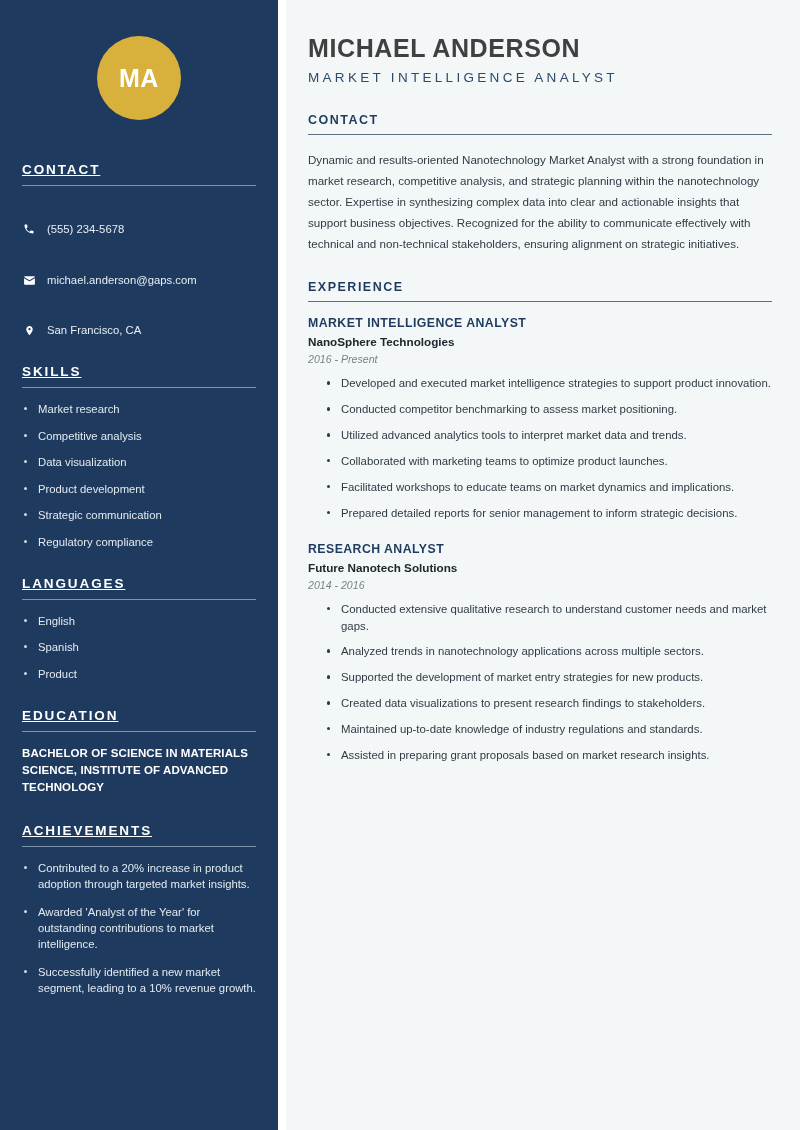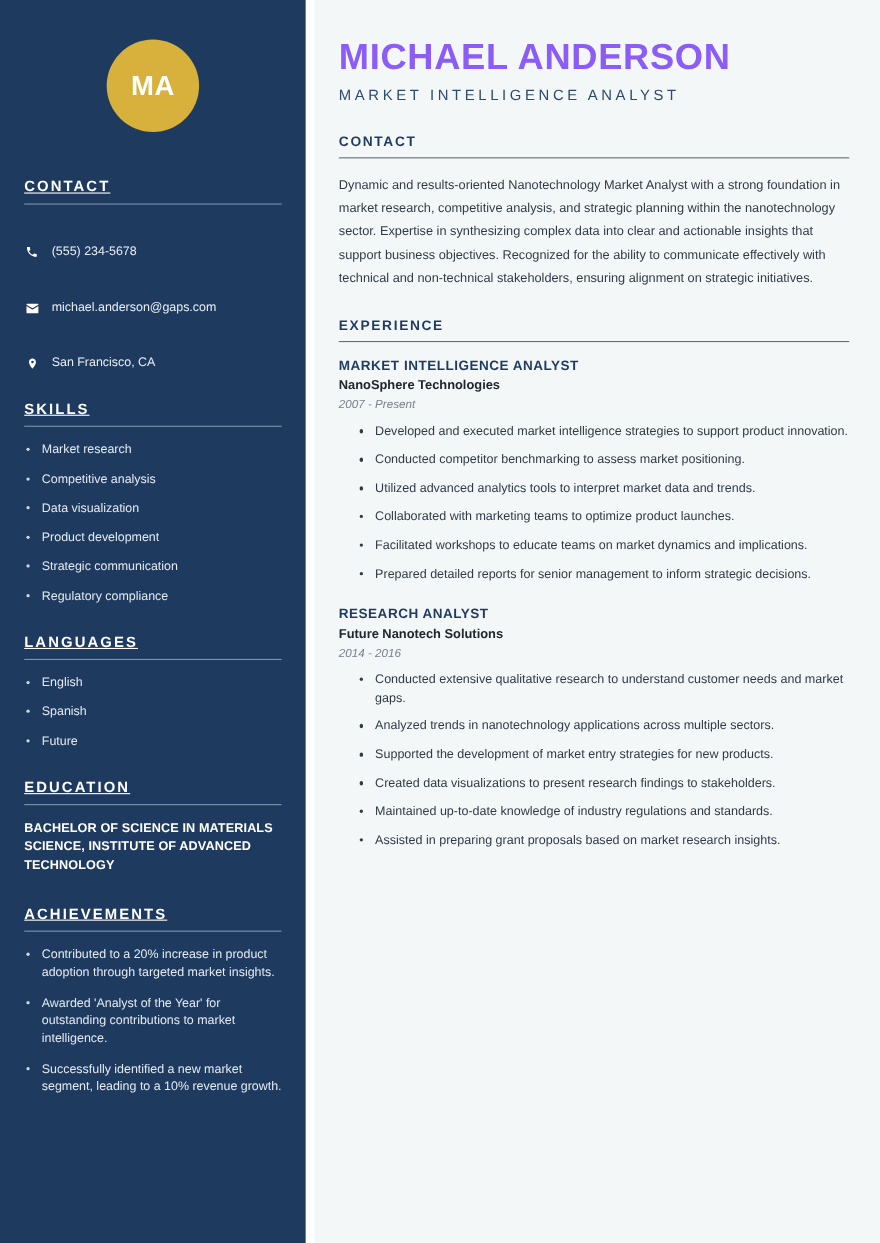--- a/index.html
+++ b/index.html
@@ -128,23 +128,23 @@
   }
 
   .main {
     flex: 1 1 auto;
     background: #f4f7f8;
     height: 1130px;
     padding: 34px 28px 0 22px;
   }
 
   .name {
-    font-size: 33px;
-    font-weight: bold;
-    color: #8b5cf6;
+    font-size: 25px;
+    font-weight: bold;
+    color: #404040;
     letter-spacing: 0.6px;
     line-height: 1.12;
   }
 
   .role {
     font-size: 13.5px;
     color: #2d4a6b;
     letter-spacing: 3.3px;
     margin-top: 8px;
     margin-bottom: 28px;
@@ -270,21 +270,21 @@
       <li>Regulatory compliance</li>
     </ul>
   </section>
 
   <section class="side-section">
     <div class="side-heading">LANGUAGES</div>
     <div class="side-rule"></div>
     <ul class="bullet-list">
       <li>English</li>
       <li>Spanish</li>
-      <li>Future</li>
+      <li>Product</li>
     </ul>
   </section>
 
   <section class="side-section">
     <div class="side-heading">EDUCATION</div>
     <div class="side-rule"></div>
     <div class="edu-text">BACHELOR OF SCIENCE IN MATERIALS SCIENCE, INSTITUTE OF ADVANCED TECHNOLOGY</div>
   </section>
 
   <section class="side-section">
@@ -312,21 +312,21 @@
     <p class="profile-text">Dynamic and results-oriented Nanotechnology Market Analyst with a strong foundation in market research, competitive analysis, and strategic planning within the nanotechnology sector. Expertise in synthesizing complex data into clear and actionable insights that support business objectives. Recognized for the ability to communicate effectively with technical and non-technical stakeholders, ensuring alignment on strategic initiatives.</p>
   </section>
 
   <section>
     <div class="main-heading">EXPERIENCE</div>
     <div class="main-rule"></div>
 
     <article class="job">
       <div class="job-title">MARKET INTELLIGENCE ANALYST</div>
       <div class="job-company">NanoSphere Technologies</div>
-      <div class="job-dates">2007 - Present</div>
+      <div class="job-dates">2016 - Present</div>
       <ul class="job-bullets">
         <li>Developed and executed market intelligence strategies to support product innovation.</li>
         <li>Conducted competitor benchmarking to assess market positioning.</li>
         <li>Utilized advanced analytics tools to interpret market data and trends.</li>
         <li>Collaborated with marketing teams to optimize product launches.</li>
         <li>Facilitated workshops to educate teams on market dynamics and implications.</li>
         <li>Prepared detailed reports for senior management to inform strategic decisions.</li>
       </ul>
     </article>
 

